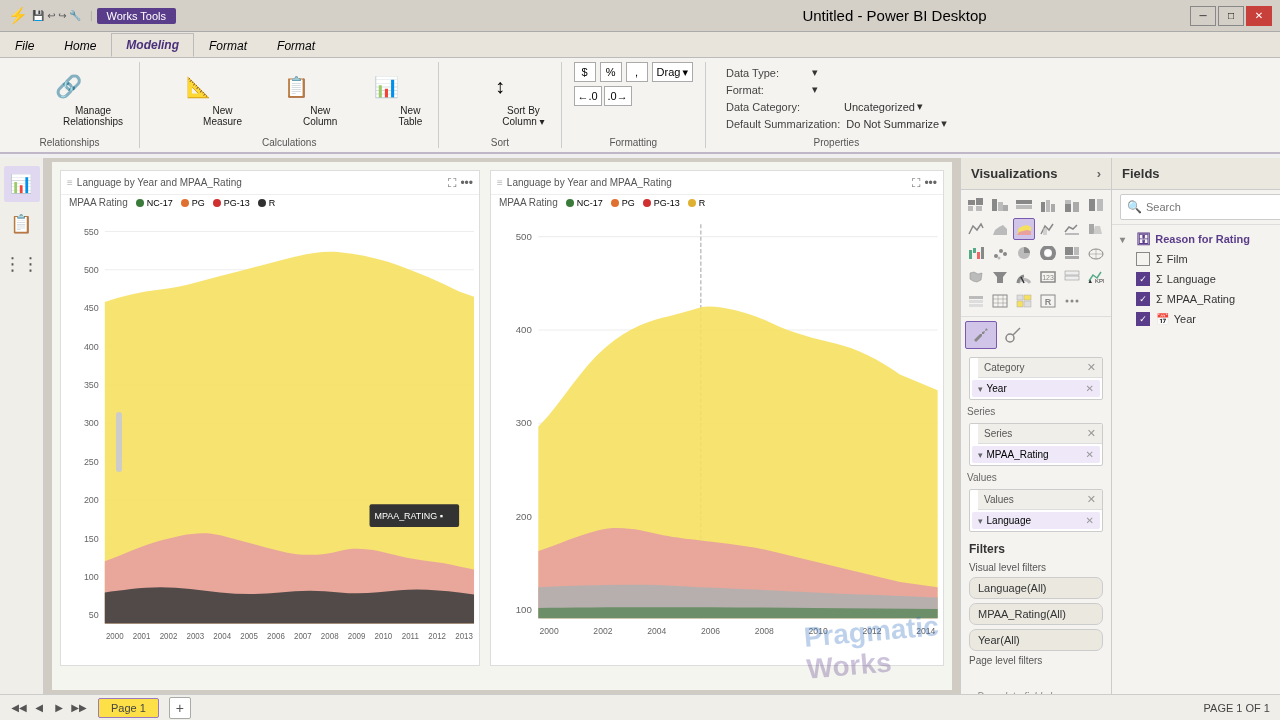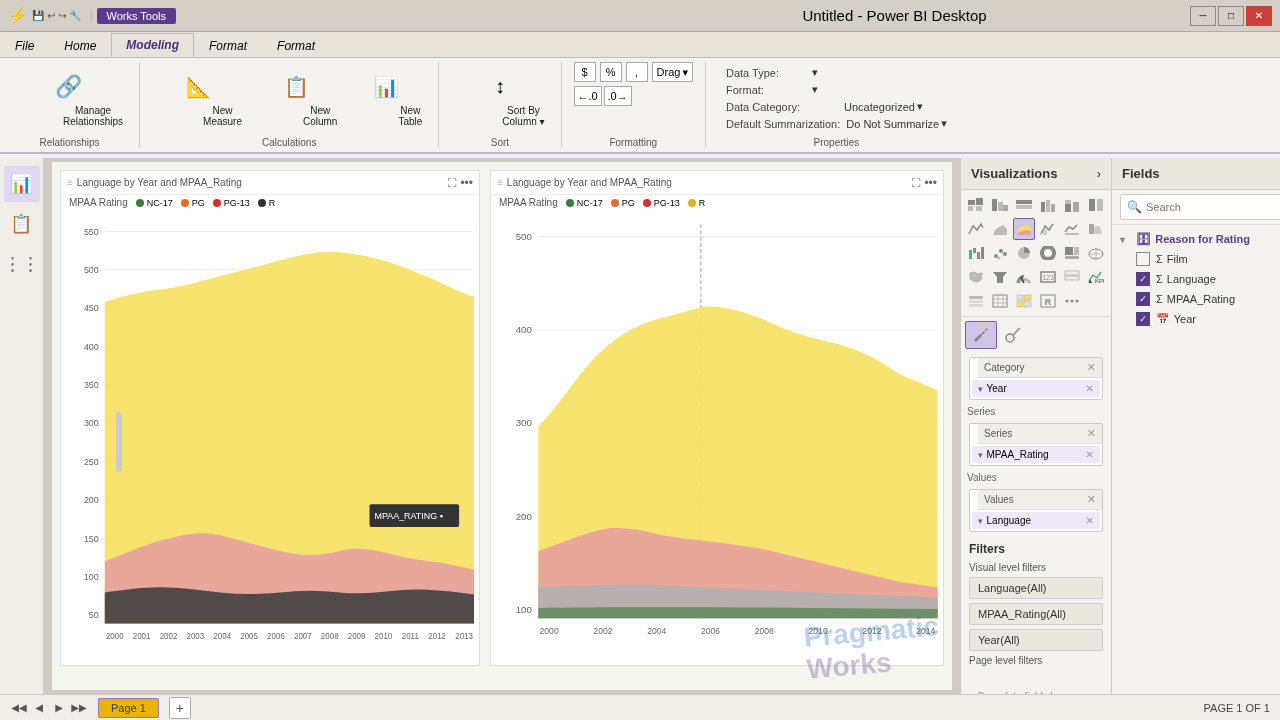--- a/index.html
+++ b/index.html
@@ -304,21 +304,21 @@
       flex: 1;
       overflow-y: auto;
     }
     .filters-title { font-size: 12px; font-weight: 600; color: #333; margin-bottom: 6px; }
     .filter-sublabel { font-size: 10px; color: #555; margin-bottom: 4px; }
     .filter-item {
       padding: 4px 8px;
       font-size: 11px;
       background: #ebe8e0;
       border: 1px solid #ccc;
-      border-radius: 2px;
+      border-radius: 7px;
       margin-bottom: 4px;
       cursor: pointer;
       color: #333;
     }
     .drag-drop-area {
       padding: 6px 8px;
       font-size: 10px;
       color: #888;
       font-style: italic;
       margin-top: 19px;
@@ -383,21 +383,21 @@
       color: #444;
     }
     .page-tab {
       padding: 3px 12px;
       background: white;
       border: 1px solid #ccc;
       border-radius: 2px;
       cursor: pointer;
       font-size: 11px;
     }
-    .page-tab.active { background: #eab308; border-color: #9a7abf; }
+    .page-tab.active { background: #fde047; border-color: #9a7abf; }
     .add-page-btn {
       width: 22px;
       height: 22px;
       display: flex;
       align-items: center;
       justify-content: center;
       border: 1px solid #aaa;
       border-radius: 2px;
       cursor: pointer;
       font-size: 14px;

